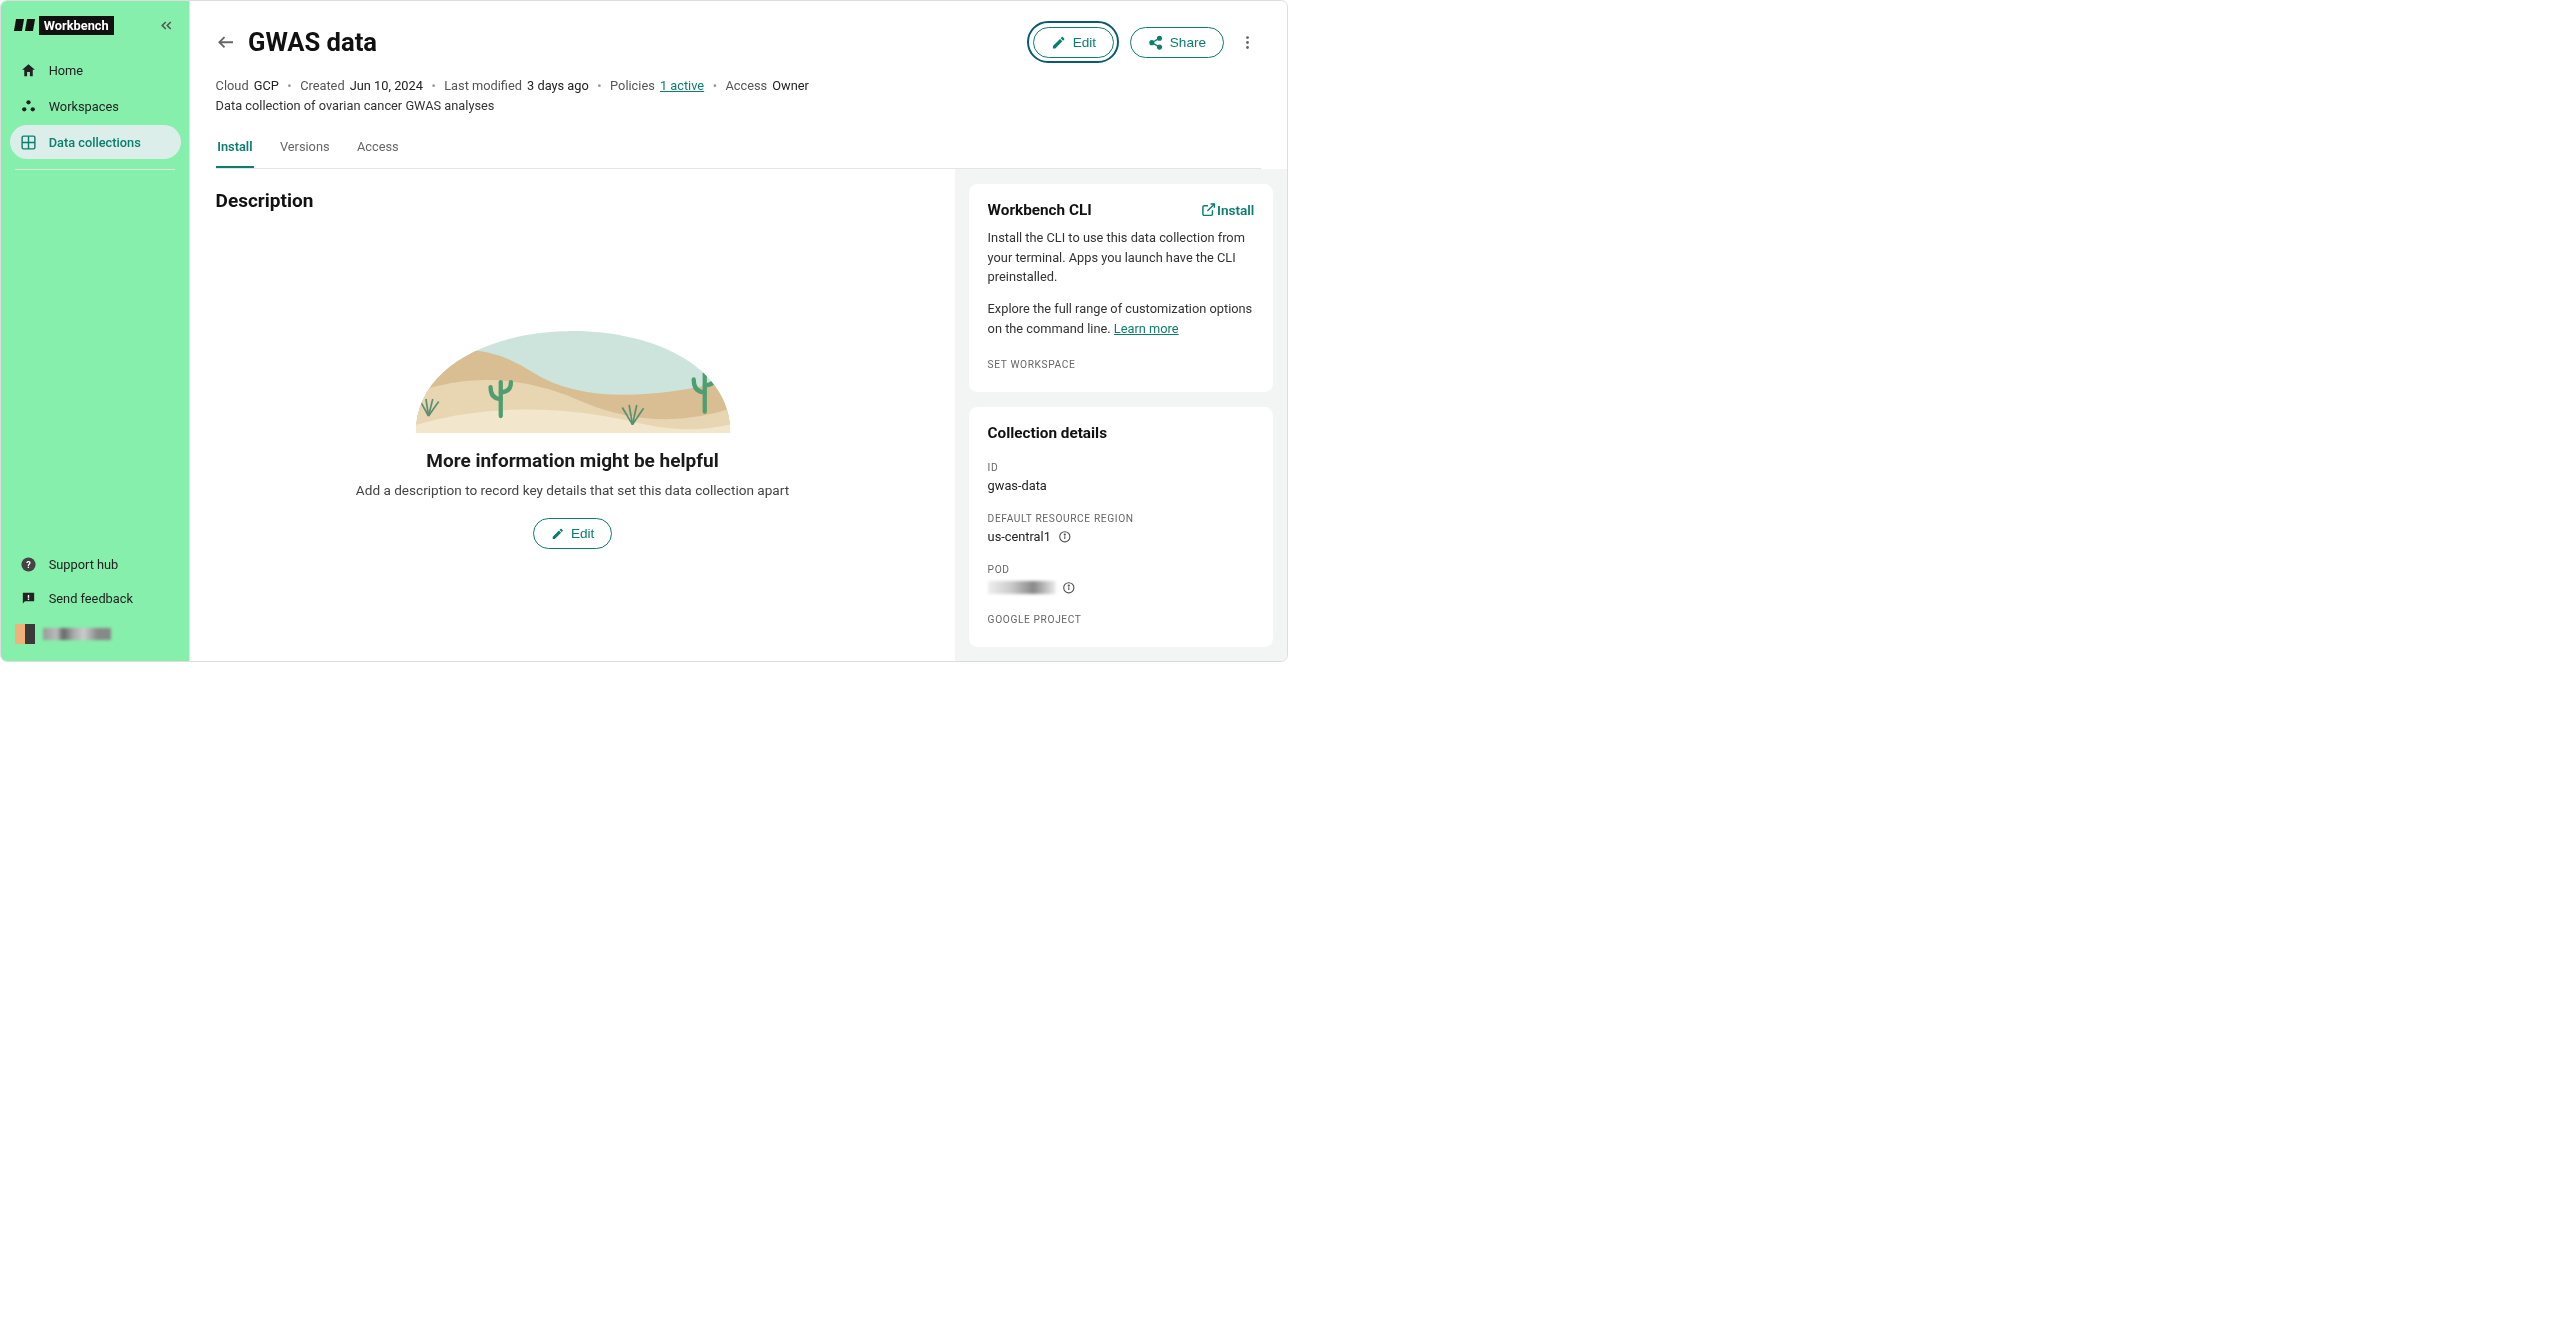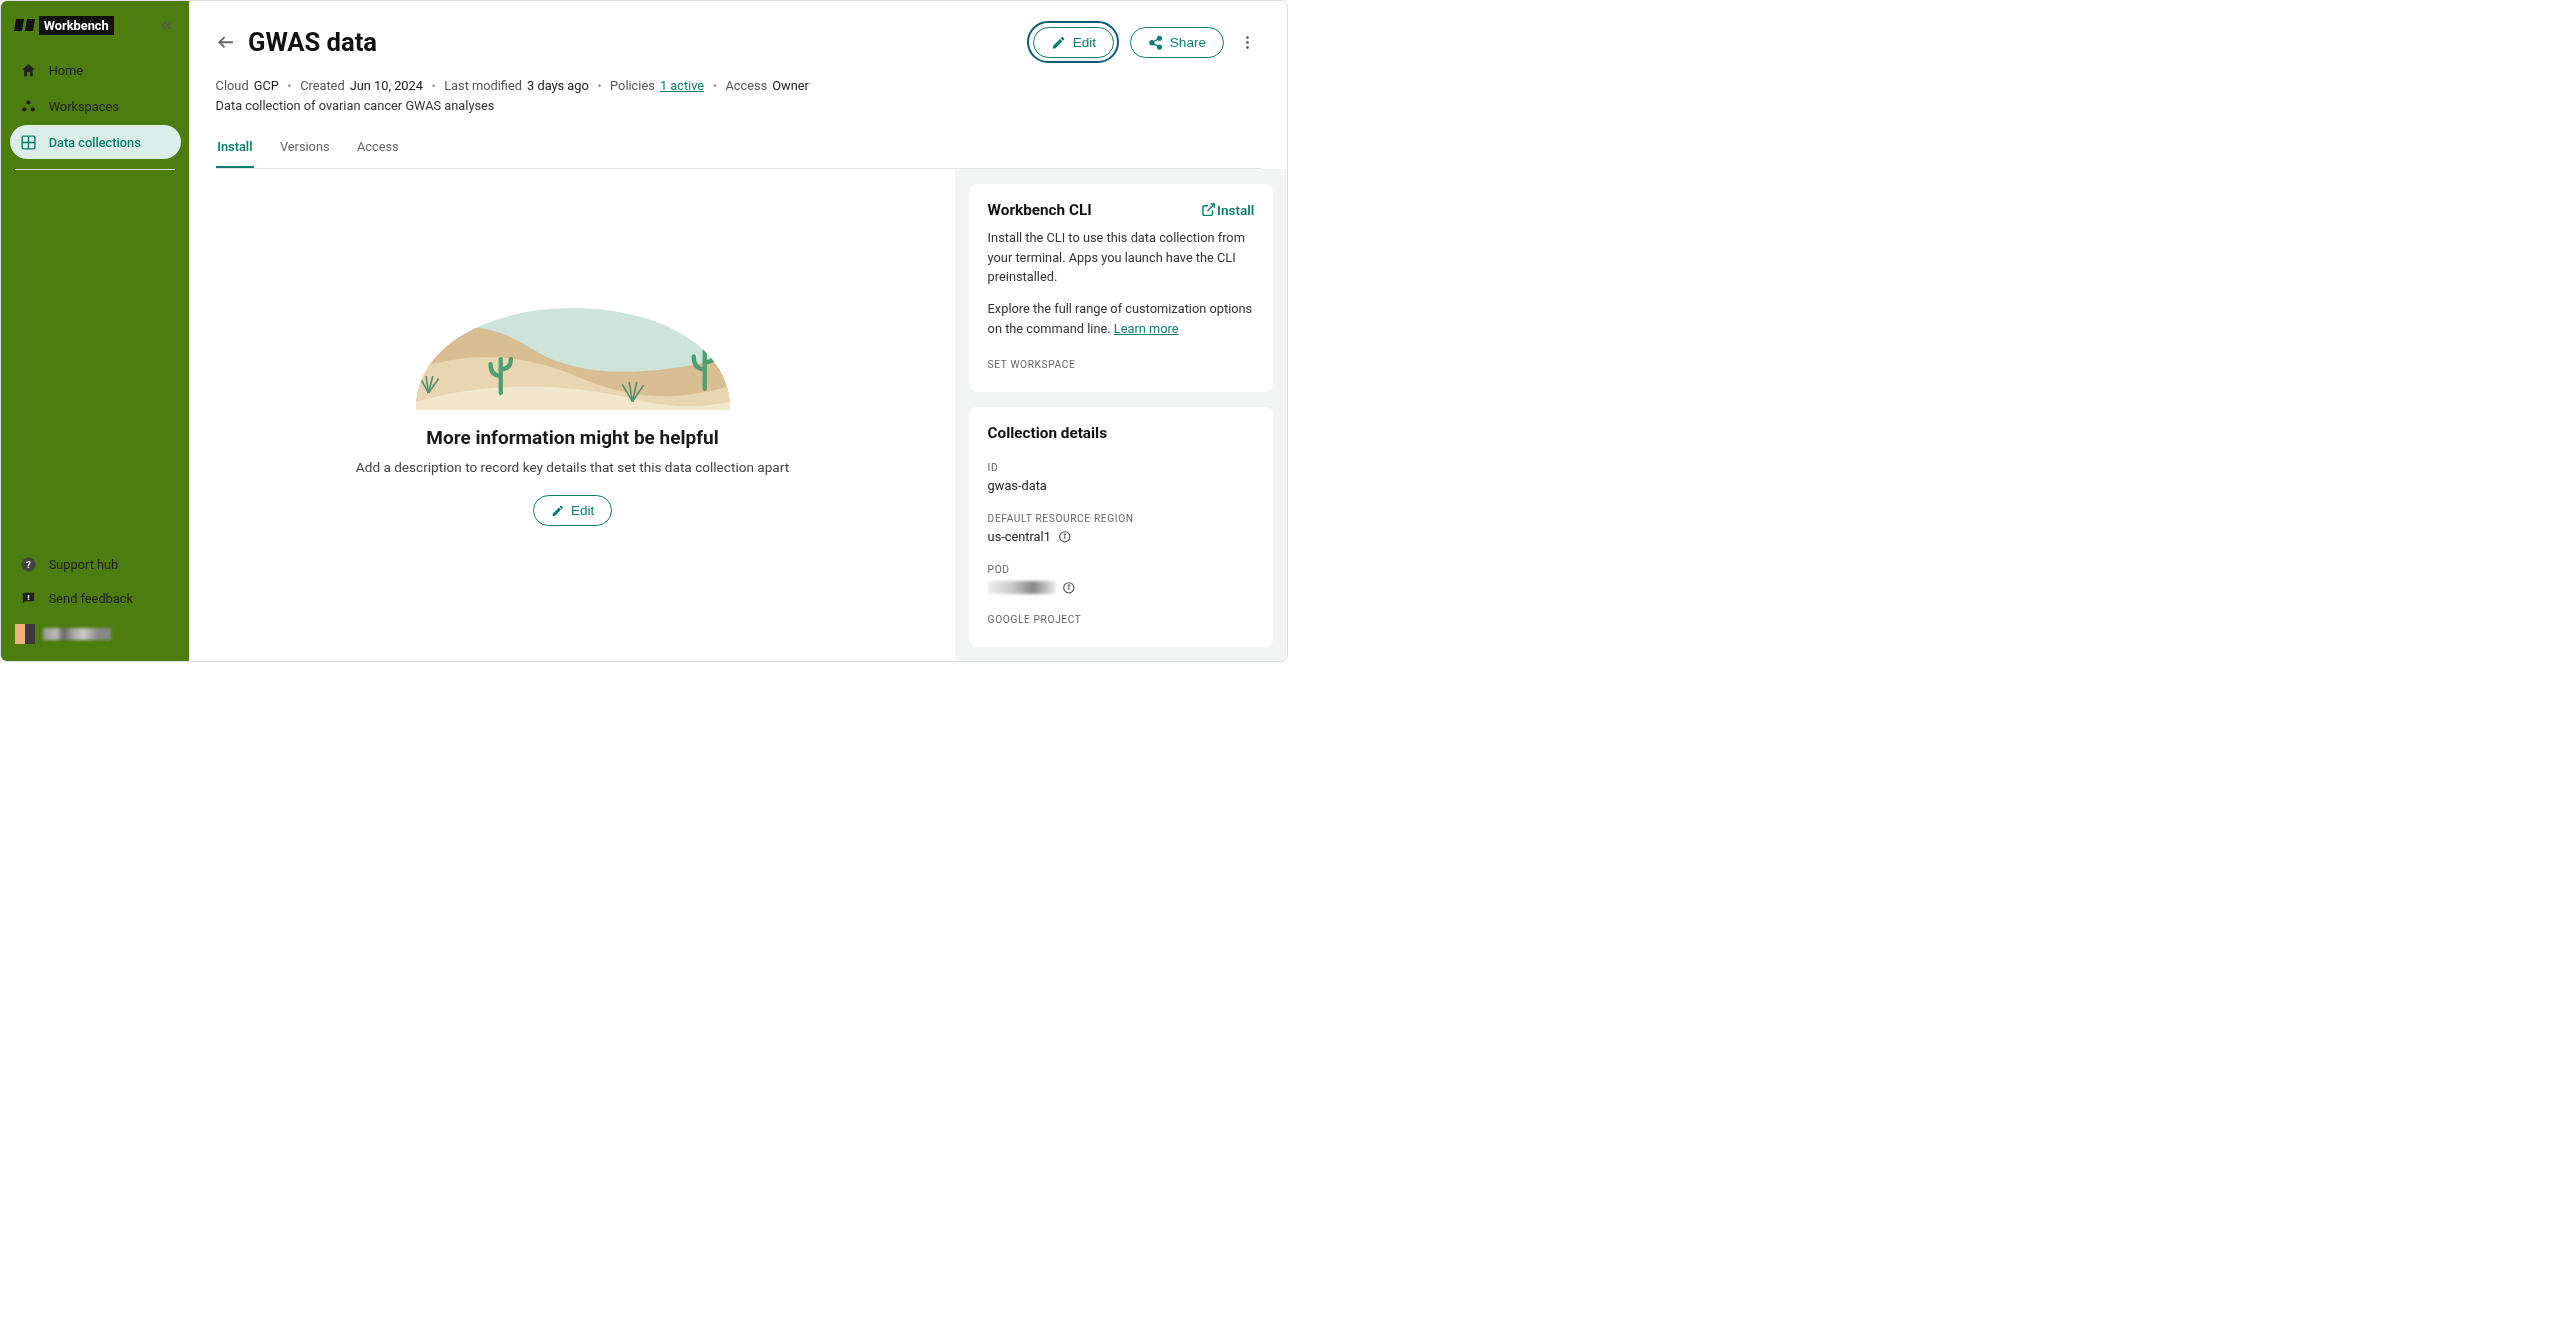--- a/index.html
+++ b/index.html
@@ -10,21 +10,21 @@
     width: 1288px;
     height: 662px;
     overflow: hidden;
     border: 0.9px solid #ddd;
     border-radius: 6.8px;
   }
   .app { display: flex; height: 100%; }
   
   .sidebar {
     width: 189px;
-    background: #4d7c0f;
+    background: #86efac;
     border-right: 0.9px solid #e3e6e6;
     display: flex;
     flex-direction: column;
     padding: 15.3px 8.5px 8.5px 8.5px;
   }
   .sidebar-top { display:flex; align-items:center; justify-content:space-between; padding: 0 5.1px 19px 5.1px;}
   .brand { display:flex; align-items:center; gap:5.1px; }
   .brand-mark { width:19px; height:12px; position:relative; }
   .brand-mark::before,.brand-mark::after{content:"";position:absolute;top:0;bottom:0;width:7.7px;background:#111;}
   .brand-mark::before{left:0;transform:skewX(-10deg);}
@@ -237,20 +237,21 @@
 
       <div class="tabs">
         <div class="tab active"><span>Install</span></div>
         <div class="tab"><span>Versions</span></div>
         <div class="tab"><span>Access</span></div>
       </div>
     </div>
 
     <div class="body">
       <div class="content">
+        <h2 class="section-title">Description</h2>
         <div class="empty-state">
           <svg class="illus" viewBox="0 0 430 220">
             <defs>
                 <clipPath id="arch">
                   <path d="M30 220 C30 60 400 60 400 220 Z"></path>
                 </clipPath>
               </defs>
             <g clip-path="url(#arch)">
               <rect x="0" y="0" width="430" height="220" fill="#cde4dc"></rect>
               <circle cx="320" cy="70" r="18" fill="#f2efe8"></circle>

